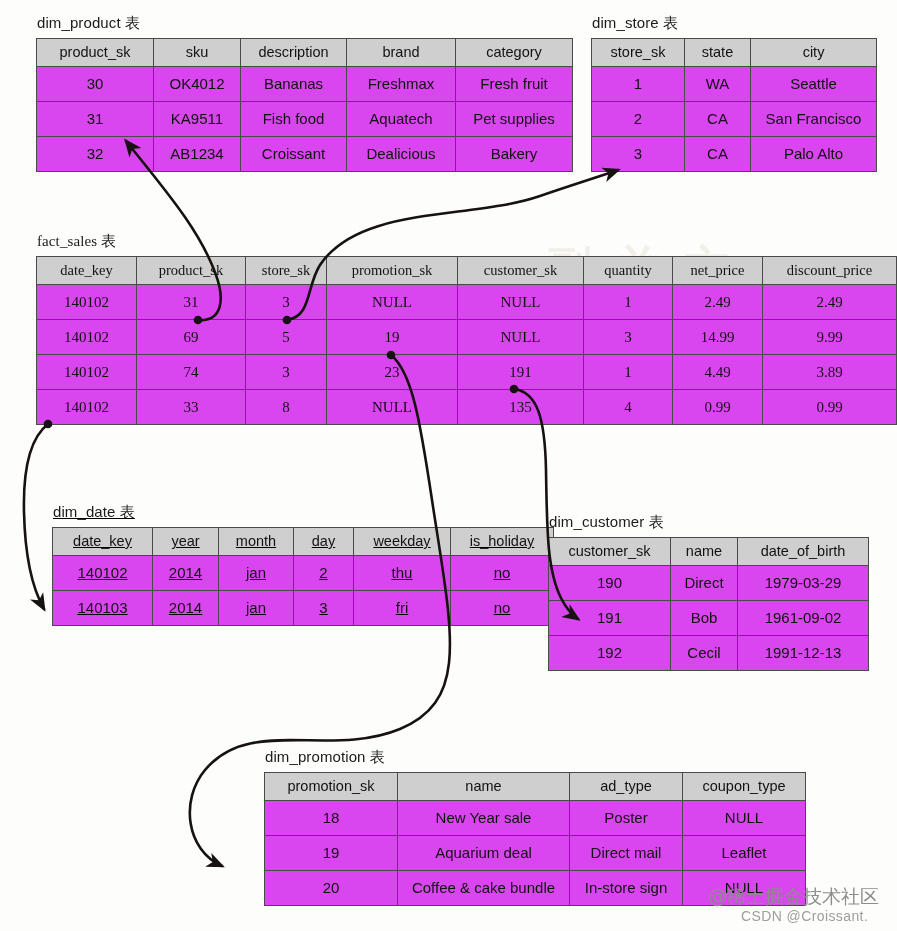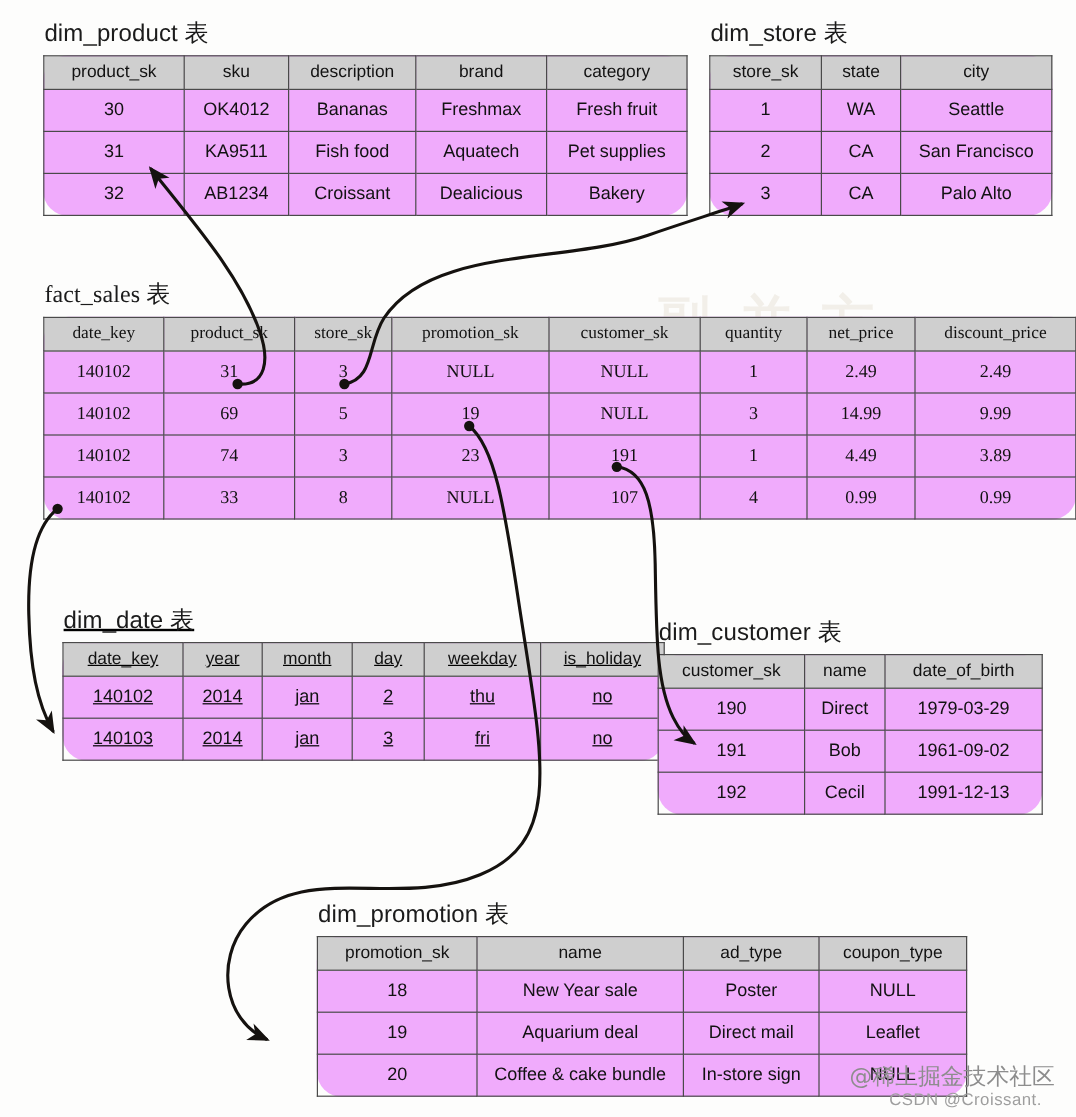--- a/index.html
+++ b/index.html
@@ -27,31 +27,30 @@
     pointer-events: none;
     z-index: 0;
   }
 
   
   .tbl-block {
     position: absolute;
     z-index: 3;
   }
   .tbl-title {
-    font-size: 20px;
+    font-size: 15px;
     color: #1b1b1b;
     margin: 0 0 5px 1px;
     white-space: nowrap;
     letter-spacing: .1px;
   }
   table.grid {
     border-collapse: collapse;
-    background: #f0abfc;
+    background: #d946ef;
     table-layout: fixed;
-    border-radius: 21px;
   }
   table.grid th,
   table.grid td {
     border: 1px solid #4a4a4a;
     text-align: center;
     color: #121212;
     font-weight: normal;
     white-space: nowrap;
     padding: 0 4px;
   }
@@ -228,21 +227,21 @@
           <td>191</td>
           <td>1</td>
           <td>4.49</td>
           <td>3.89</td>
         </tr>
         <tr>
           <td>140102</td>
           <td>33</td>
           <td>8</td>
           <td>NULL</td>
-          <td>107</td>
+          <td>135</td>
           <td>4</td>
           <td>0.99</td>
           <td>0.99</td>
         </tr>
       </tbody>
     </table>
   </div>
 
   <div class="tbl-block" style="left:52px; top:503px;text-decoration:underline;">
     <div class="tbl-title">dim_date 表</div>

